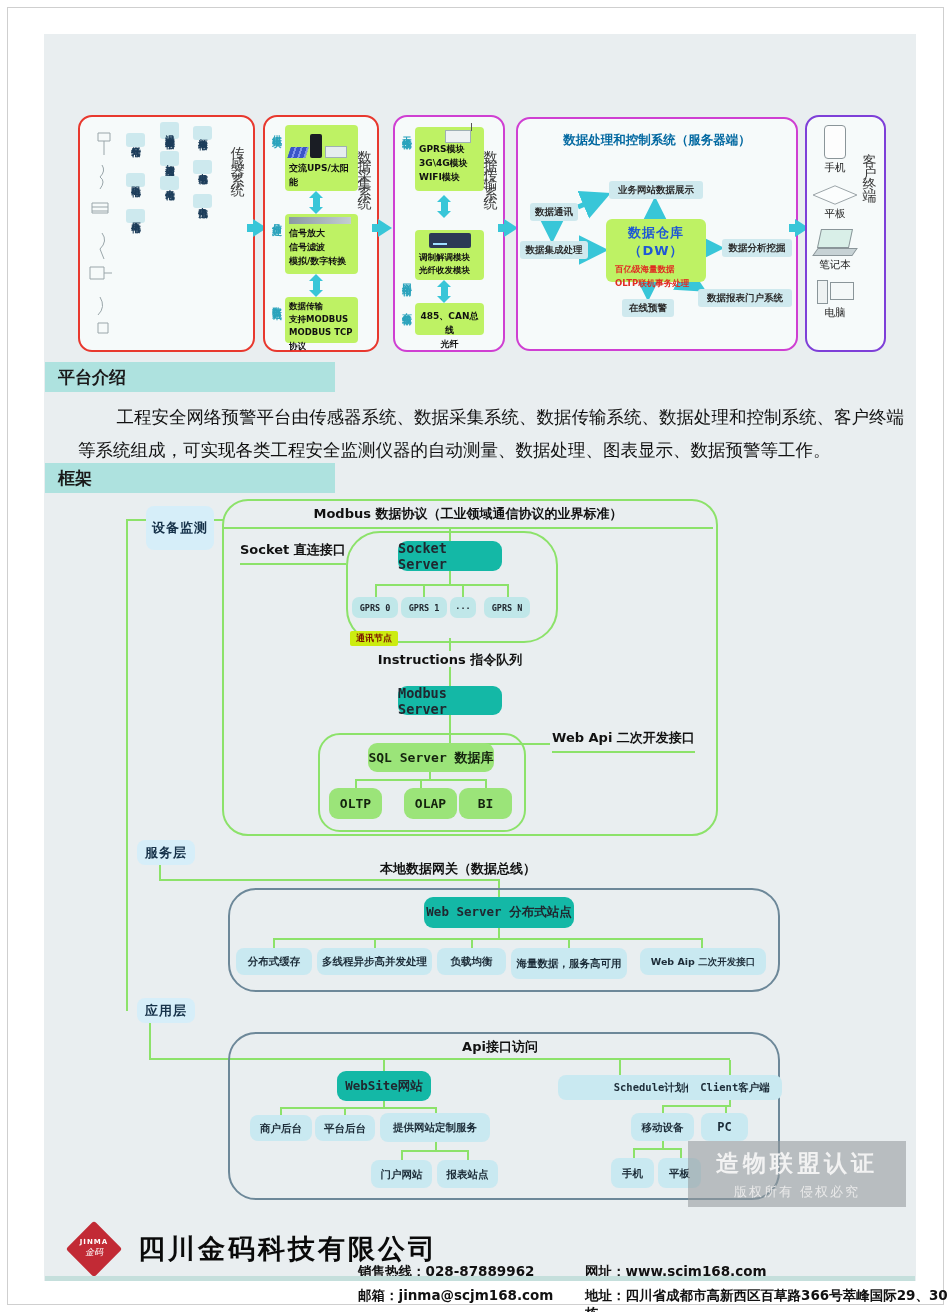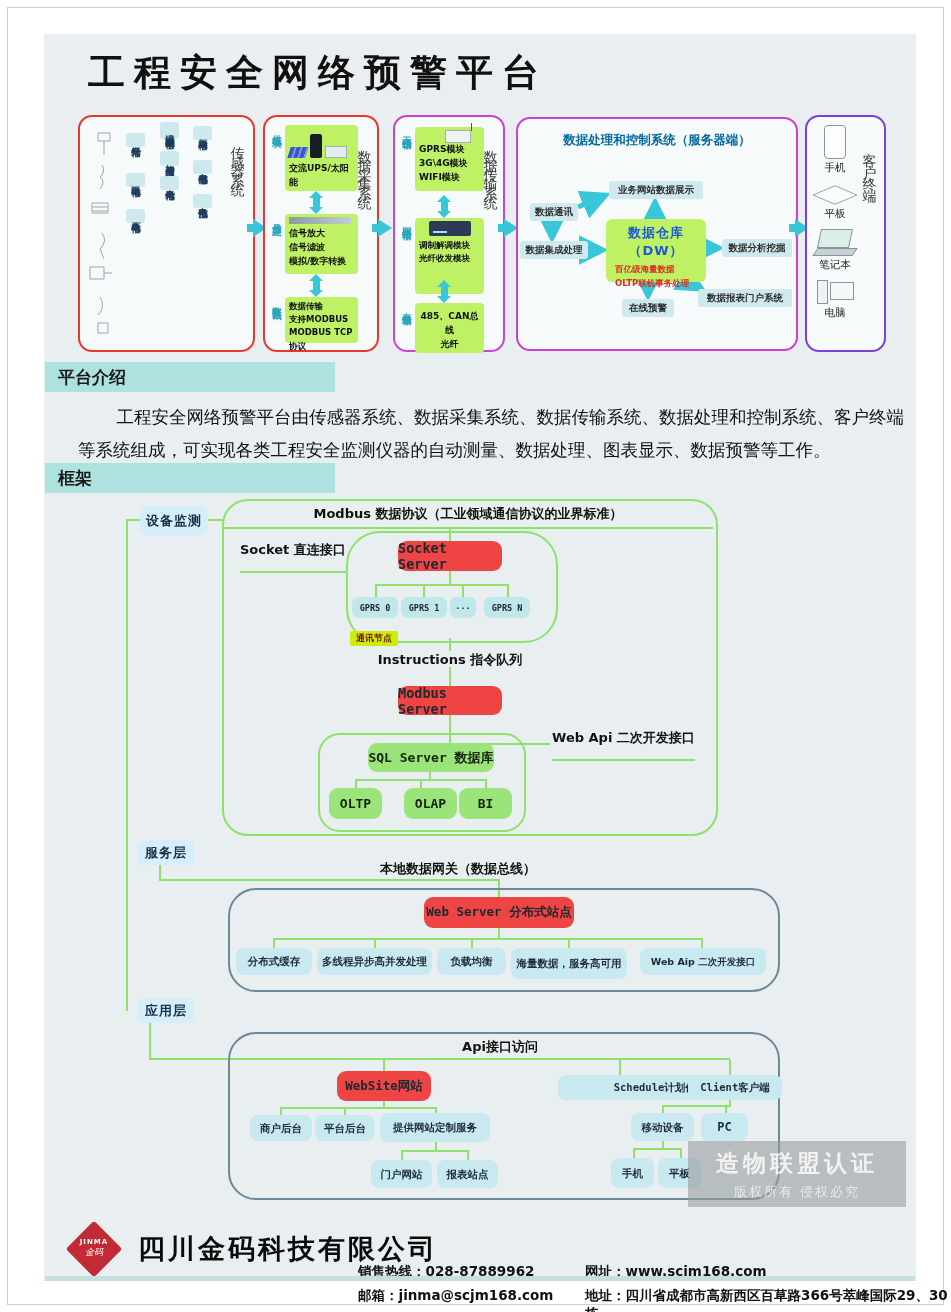--- a/index.html
+++ b/index.html
@@ -43,31 +43,31 @@
   .sec-header{position:absolute;left:45px;width:290px;height:30px;background:#aee2df;
         font-size:17px;font-weight:bold;color:#1a1a1a;line-height:30px;padding-left:13px;box-sizing:border-box;}
   .intro-text{position:absolute;left:78px;top:401px;width:828px;font-size:17.5px;line-height:33px;
         color:#111;text-indent:2.2em;}
   
   .fl{position:absolute;background:#8ce26a;}
   .gbox{position:absolute;border:2px solid #8ce26a;border-radius:26px;}
   .sbox{position:absolute;border:2px solid #6d8899;border-radius:28px;}
   .layer-bub{position:absolute;background:#d6eef9;border-radius:8px;display:flex;align-items:center;
         justify-content:center;font-size:13px;font-weight:bold;color:#16324a;letter-spacing:1px;}
-  .cy-bub{position:absolute;background:#ef4444;border-radius:9px;display:flex;align-items:center;
+  .cy-bub{position:absolute;background:#14b8a6;border-radius:9px;display:flex;align-items:center;
         justify-content:center;font-family:"DejaVu Sans Mono",monospace;font-size:13.5px;font-weight:bold;color:#202830;}
   .cy-pill{position:absolute;background:#c9e9f1;border-radius:8px;display:flex;align-items:center;
         justify-content:center;font-size:10.5px;font-weight:bold;color:#1c2c38;text-align:center;line-height:1.2;}
   .gn-bub{position:absolute;background:#9be479;border-radius:9px;display:flex;align-items:center;
         justify-content:center;font-family:"DejaVu Sans Mono",monospace;font-size:13px;font-weight:bold;color:#14240e;}
   .gprs-pill{position:absolute;background:#c0e7e9;border-radius:7px;display:flex;align-items:center;
         justify-content:center;font-family:"DejaVu Sans Mono",monospace;font-size:8.5px;font-weight:bold;color:#202830;}
   .fw-label{position:absolute;font-size:13px;font-weight:bold;color:#111;}
   .fw-center{text-align:center;}
-  .ulink{border-bottom:2px solid #8ce26a;padding-bottom:14px;}
+  .ulink{border-bottom:2px solid #8ce26a;padding-bottom:6px;}
   .comm-node{position:absolute;background:#ccec10;color:#7a1400;font-size:9px;font-weight:bold;
         display:flex;align-items:center;justify-content:center;border-radius:2px;}
   .watermark{position:absolute;background:rgba(148,153,156,0.58);color:#f2f2f2;text-align:center;padding-top:7px;}
   .wm1{font-size:23px;font-weight:bold;letter-spacing:4px;}
   .wm2{font-size:13px;letter-spacing:2px;margin-top:4px;color:#e9e9e9;}
   
   .logo-diamond{position:absolute;left:74px;top:1229px;width:40px;height:40px;background:#c22a35;
         transform:rotate(45deg);border-radius:3px;}
   .logo-text{position:absolute;left:66px;top:1238px;width:56px;text-align:center;color:#fff;}
   .logo-jinma{font-size:7px;letter-spacing:1px;font-weight:bold;}
@@ -87,21 +87,20 @@
   .icon-tower{width:9px;height:22px;border:1.5px solid #8a9599;background:#eef2f2;display:inline-block;margin-right:2px;vertical-align:bottom;}
   .dev-label{font-size:10.5px;color:#222;text-align:center;margin-top:2px;font-weight:500;}
 </style>
 </head>
 <body>
 
 <div class="page">
   <div class="panel"></div>
   <div class="outer-frame"></div>
 
-  <div class="main-title">工程安全网络预警平台</div>
 
   <div class="pbox b-red" style="left:78px;top:115px;width:173px;height:233px;">
     <svg class="abs" style="left:4px;top:8px;" width="38" height="215" viewBox="0 0 38 215">
       <g class="doodle">
         <path d="M14,8 h12 v8 h-12 z M20,16 v14"></path>
         <path d="M18,40 q4,6 -2,12 q6,4 0,12"></path>
         <path d="M8,78 h16 v10 h-16 z M8,82 h16 M8,86 h16"></path>
         <path d="M18,108 q6,8 -2,16 l4,10"></path>
         <path d="M6,142 h14 v12 h-14 z M20,148 h8"></path>
         <path d="M16,172 q6,10 -2,18"></path>
@@ -174,34 +173,34 @@
           <div style="position:absolute;right:-2px;top:-8px;width:1.5px;height:8px;background:#555;"></div>
         </div>
         <div>GPRS模块</div>
         <div>3G\4G模块</div>
         <div>WIFI模块</div>
       </div>
     </div>
     <div class="abs" style="left:46px;top:82px;">
         <div class="varrow"></div>
       </div>
-    <div class="grp" style="left:5px;top:101px;width:84px;height:76px;">
+    <div class="grp" style="left:5px;top:101px;width:84px;height:62px;align-items:flex-end;">
       <div class="grp-label">网络传输</div>
       <div class="grp-body" style="font-size:8.5px;">
         <div style="width:42px;height:15px;background:#2c3a55;border-radius:2px;margin:0 auto 3px;position:relative;">
           <div style="position:absolute;left:4px;bottom:3px;width:14px;height:2px;background:#9fe0ff;"></div>
         </div>
         <div>调制解调模块</div>
         <div>光纤收发模块</div>
       </div>
     </div>
     <div class="abs" style="left:46px;top:167px;">
         <div class="varrow"></div>
       </div>
-    <div class="grp" style="left:5px;top:186px;width:84px;height:50px;">
+    <div class="grp" style="left:5px;top:186px;width:84px;height:32px;">
       <div class="grp-label">有线传输</div>
       <div class="grp-body" style="text-align:center;padding-top:7px;">
         <div>485、CAN总线</div>
         <div>光纤</div>
       </div>
     </div>
     <div class="vtitle" style="right:3px;top:22px;">数据传输系统</div>
   </div>
   <div class="flow-arrow" style="left:504px;top:219px;"></div>
 
@@ -306,21 +305,21 @@
   <div class="fl" style="left:729px;top:1100px;width:2px;height:6px;"></div>
   <div class="fl" style="left:662px;top:1105px;width:69px;height:2px;"></div>
   <div class="fl" style="left:662px;top:1107px;width:2px;height:6px;"></div>
   <div class="fl" style="left:725px;top:1107px;width:2px;height:6px;"></div>
   <div class="fl" style="left:662px;top:1141px;width:2px;height:9px;"></div>
   <div class="fl" style="left:633px;top:1148px;width:49px;height:2px;"></div>
   <div class="fl" style="left:633px;top:1150px;width:2px;height:8px;"></div>
   <div class="fl" style="left:680px;top:1150px;width:2px;height:8px;"></div>
 
   <div class="gbox" style="left:222px;top:499px;width:492px;height:333px;"></div>
-  <div class="layer-bub" style="left:140px;top:506px;width:68px;height:30px;text-align:right;">设备监测</div>
+  <div class="layer-bub" style="left:146px;top:506px;width:68px;height:44px;text-align:right;">设备监测</div>
   <div class="fw-label fw-center" style="left:232px;top:505px;width:472px;">Modbus 数据协议（工业领域通信协议的业界标准）</div>
   <div class="fw-label" style="left:240px;top:541px;"><span class="ulink">Socket 直连接口</span></div>
   <div class="gbox" style="left:346px;top:531px;width:208px;height:108px;border-radius:34px;"></div>
   <div class="cy-bub" style="left:398px;top:541px;width:104px;height:30px;">Socket Server</div>
   <div class="gprs-pill" style="left:352px;top:597px;width:46px;height:21px;">GPRS 0</div>
   <div class="gprs-pill" style="left:401px;top:597px;width:46px;height:21px;">GPRS 1</div>
   <div class="gprs-pill" style="left:450px;top:597px;width:26px;height:21px;">···</div>
   <div class="gprs-pill" style="left:484px;top:597px;width:46px;height:21px;">GPRS N</div>
   <div class="comm-node" style="left:350px;top:631px;width:48px;height:15px;">通讯节点</div>
   <div class="fw-label fw-center" style="left:355px;top:651px;width:190px;">Instructions 指令队列</div>

